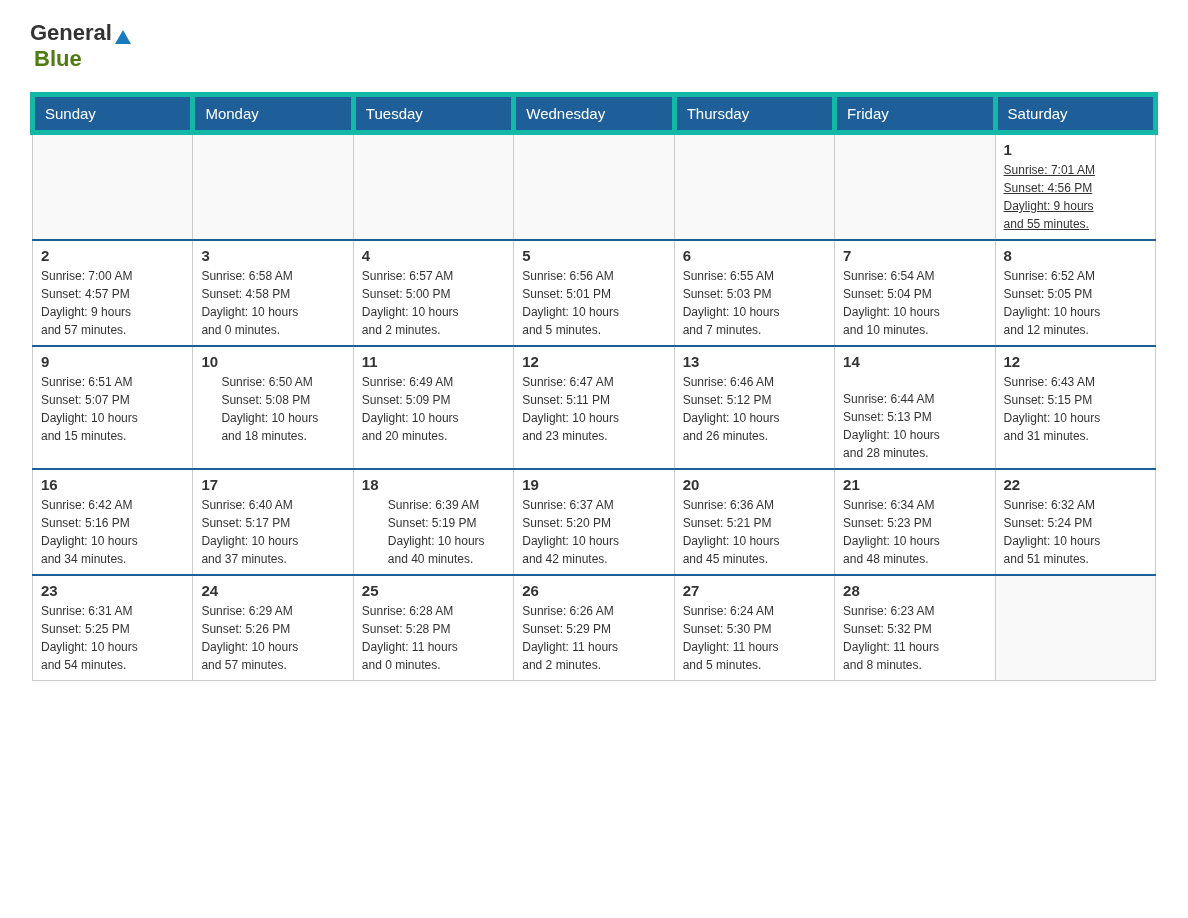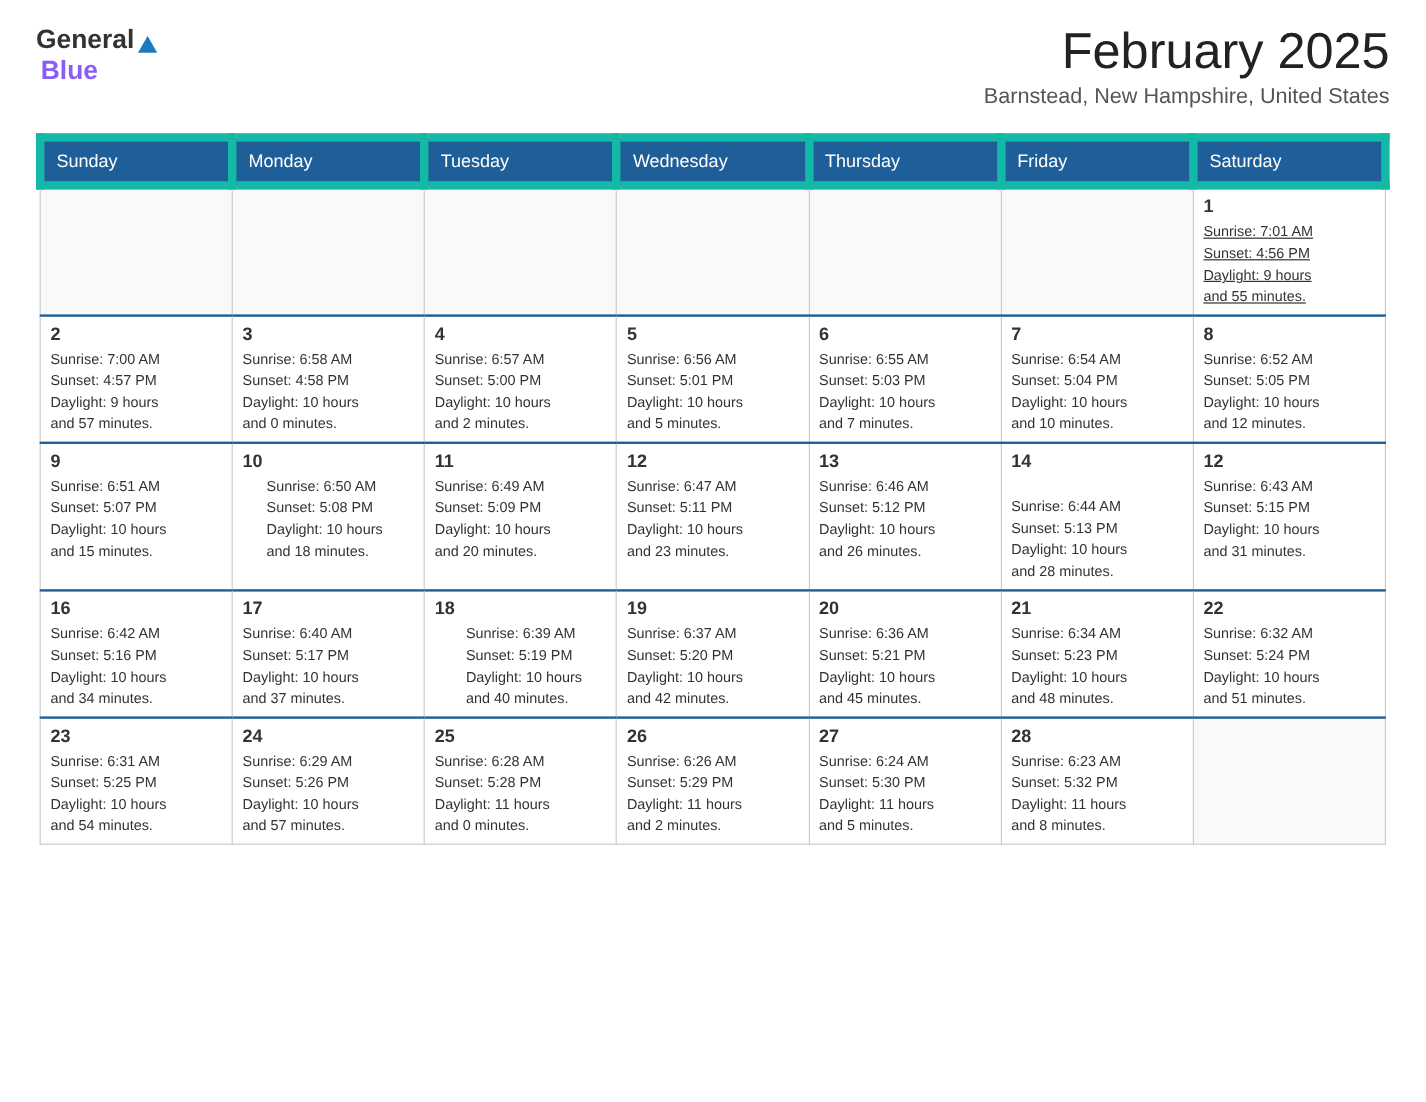--- a/index.html
+++ b/index.html
@@ -43,21 +43,21 @@
       border-collapse: collapse;
       border: 1px solid #aaa;
     }
     .calendar th {
       background-color: #1e5f99;
       color: #fff;
       padding: 8px 10px;
       font-size: 15px;
       font-weight: normal;
       text-align: left;
-      border: 7px solid #14b8a6;
+      border: 5px solid #14b8a6;
     }
     .calendar td {
       vertical-align: top;
       padding: 6px 8px;
       border: 1px solid #ccc;
       width: 14.28%;
       min-height: 100px;
       font-size: 12.5px;
       color: #333;
       background: #fff;
@@ -83,26 +83,22 @@
 </head>
 <body>
 
 <div class="header">
   <div class="logo">
     <div class="logo-line">
       <span style="font-size:22px;font-weight:bold;color:#333;">General</span>
       <span style="display:inline-block;margin-left:3px;width:0;height:0;border-left:8px solid transparent;border-right:8px solid transparent;border-bottom:14px solid #1a7abf;position:relative;top:4px;"></span>
     </div>
     <div>
-      <span style="font-size:22px;font-weight:bold;color:#8b5cf6;margin-left:4px;">Blue</span>
+      <span style="font-size:22px;font-weight:bold;color:#4d7c0f;margin-left:4px;">Blue</span>
     </div>
-  </div>
-  <div class="title-area">
-    <div class="month-title">February 2025</div>
-    <div class="location-title">Barnstead, New Hampshire, United States</div>
   </div>
 </div>
 
 <table class="calendar">
   <thead>
     <tr>
     <th>Sunday</th>
         <th>Monday</th>
         <th>Tuesday</th>
         <th>Wednesday</th>

